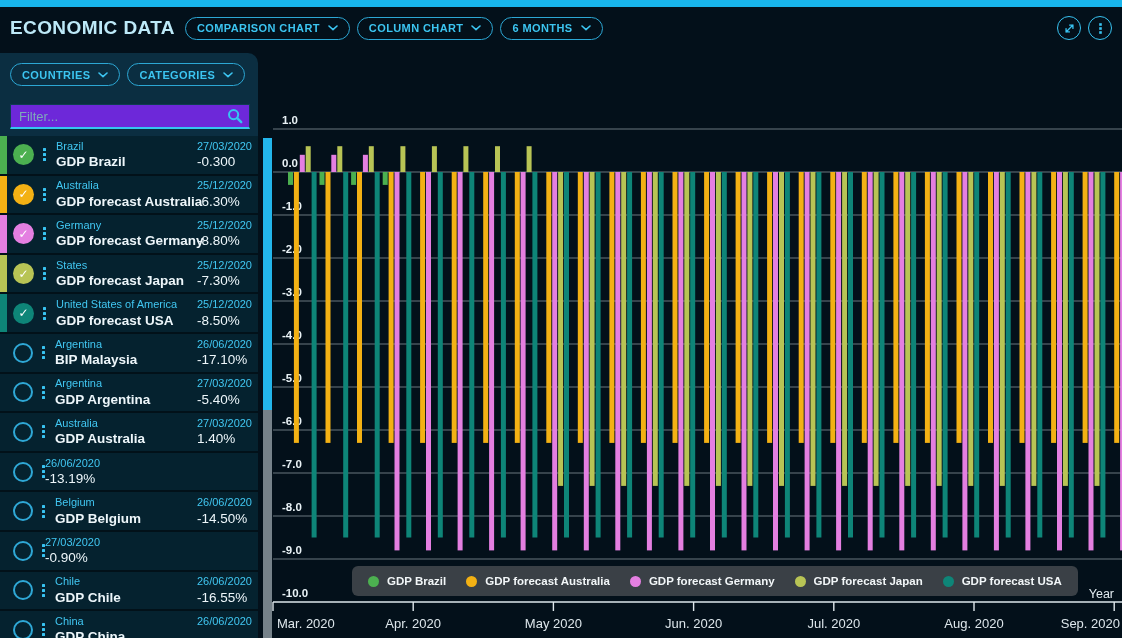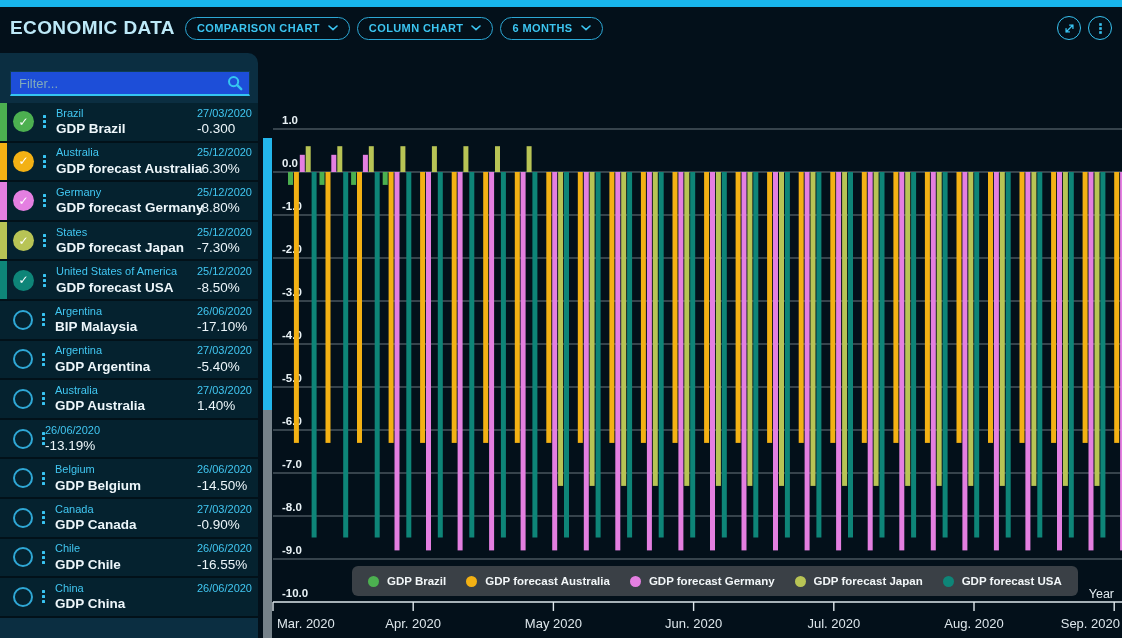--- a/index.html
+++ b/index.html
@@ -18,21 +18,21 @@
     letter-spacing:.4px;font-family:inherit;cursor:pointer;white-space:nowrap}
   .chev{stroke:#3CC5F1;fill:none;stroke-width:1.6;stroke-linecap:round;stroke-linejoin:round}
   .header-actions{margin-left:auto;display:flex;gap:7px}
   .icon-btn{width:24px;height:24px;border-radius:50%;border:1.7px solid #38C3F1;background:transparent;
     display:flex;align-items:center;justify-content:center;padding:0;cursor:pointer}
 
   .sidebar{position:absolute;top:53px;left:0;width:258px;height:585px;background:#0B2E41;
     border-top-right-radius:10px;overflow:hidden;z-index:3}
   .side-pills{display:flex;gap:7px;padding:10px 0 0 10px}
   .filter-box{position:relative;margin:18px 8px 0 10px;height:25px}
-  .filter-box input{width:100%;box-sizing:border-box;height:25px;background:#1d4ed8;border:1px solid #0F3D52;
+  .filter-box input{width:100%;box-sizing:border-box;height:25px;background:#6d28d9;border:1px solid #0F3D52;
     border-bottom:2px solid #35C5F0;color:#D5ECF5;font-size:13px;padding:0 30px 0 8px;font-family:inherit;outline:none}
   .filter-box input::placeholder{color:#7FA9BA}
   .search-icon{position:absolute;right:7px;top:4px;line-height:0}
 
   .rows{margin-top:7px}
   .srow{position:relative;height:39.6px;box-sizing:border-box;border-bottom:2px solid #021119;
     background:#05222F;display:flex;align-items:center;padding:0 6px 0 0;cursor:pointer}
   .strip{position:absolute;left:0;top:0;width:7px;height:100%}
   .check{width:20px;height:20px;border-radius:50%;border:2px solid #2FA8D6;box-sizing:border-box;
     margin-left:13px;flex:none;display:flex;align-items:center;justify-content:center;cursor:pointer}
@@ -98,20 +98,34 @@
       <svg width="13" height="13" viewBox="0 0 13 13">
         <rect x="5.2" y="1.2" width="2.6" height="2.6" fill="#38C3F1"></rect>
         <rect x="5.2" y="5.2" width="2.6" height="2.6" fill="#38C3F1"></rect>
         <rect x="5.2" y="9.2" width="2.6" height="2.6" fill="#38C3F1"></rect>
       </svg>
     </button>
   </div>
 </header>
 
 <aside class="sidebar">
+  <div class="side-pills" id="side-pills">
+      <button class="pill">
+        <span>COUNTRIES</span>
+        <svg class="chev" width="10" height="6" viewBox="0 0 10 6">
+          <polyline points="1,1 5,4.6 9,1"></polyline>
+        </svg>
+      </button>
+      <button class="pill">
+        <span>CATEGORIES</span>
+        <svg class="chev" width="10" height="6" viewBox="0 0 10 6">
+          <polyline points="1,1 5,4.6 9,1"></polyline>
+        </svg>
+      </button>
+    </div>
   <div class="filter-box">
     <input type="text" placeholder="Filter..." style="">
     <span class="search-icon">
       <svg width="16" height="16" viewBox="0 0 16 16">
         <circle cx="6.6" cy="6.6" r="4.6" stroke="#35C5F0" stroke-width="2" fill="none"></circle>
         <line x1="10.2" y1="10.2" x2="14.2" y2="14.2" stroke="#35C5F0" stroke-width="2.4" stroke-linecap="round"></line>
       </svg>
     </span>
   </div>
   <div class="rows" id="sidebar-rows">
@@ -292,24 +306,20 @@
         </div>
       </div>
       <div class="srow">
         <span class="strip" style=""></span>
         <span class="check" style=""></span>
         <span class="kebab">
           <i></i>
           <i></i>
           <i></i>
         </span>
-        <div class="meta">
-          <div class="country">Canada</div>
-          <div class="cat">GDP Canada</div>
-        </div>
         <div class="right">
           <div class="date">27/03/2020</div>
           <div class="val">-0.90%</div>
         </div>
       </div>
       <div class="srow">
         <span class="strip" style=""></span>
         <span class="check" style=""></span>
         <span class="kebab">
           <i></i>

